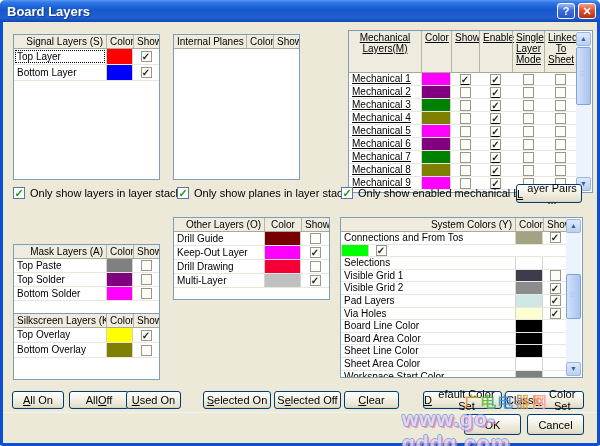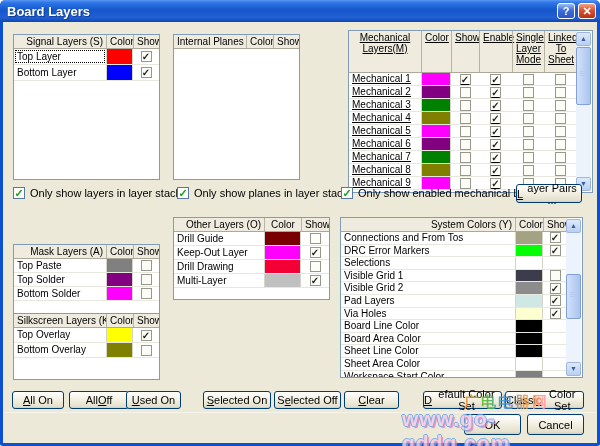--- a/index.html
+++ b/index.html
@@ -436,21 +436,20 @@
   <div class="tr">
         <div class="td name">Connections and From Tos</div>
         <div class="td color">
           <span class="swatch" style="background: rgb(163, 163, 131);"></span>
         </div>
         <div class="td show">
           <span class="cb on"></span>
         </div>
       </div>
       <div class="tr">
-        <div class="td name">DRC Error Markers</div>
         <div class="td color">
           <span class="swatch" style="background: rgb(0, 255, 0);"></span>
         </div>
         <div class="td show">
           <span class="cb on"></span>
         </div>
       </div>
       <div class="tr">
         <div class="td name">Selections</div>
         <div class="td color">

